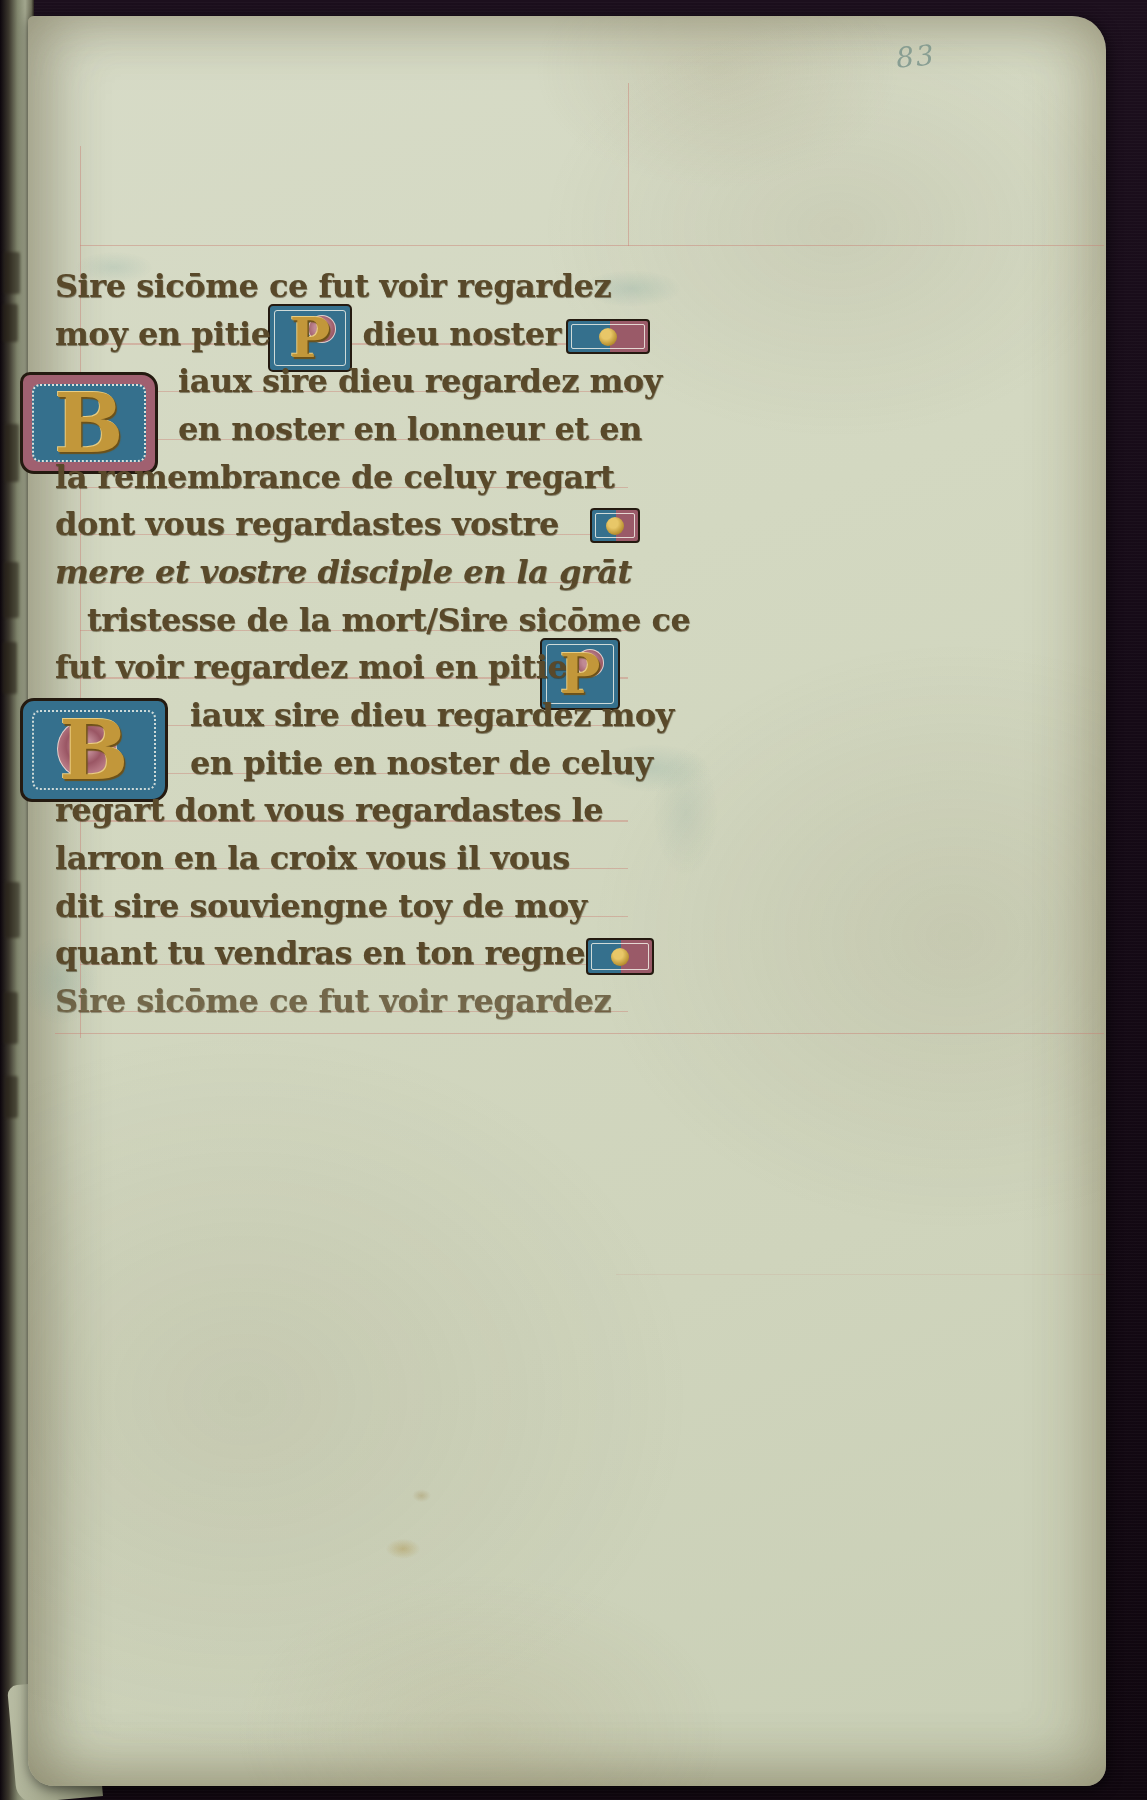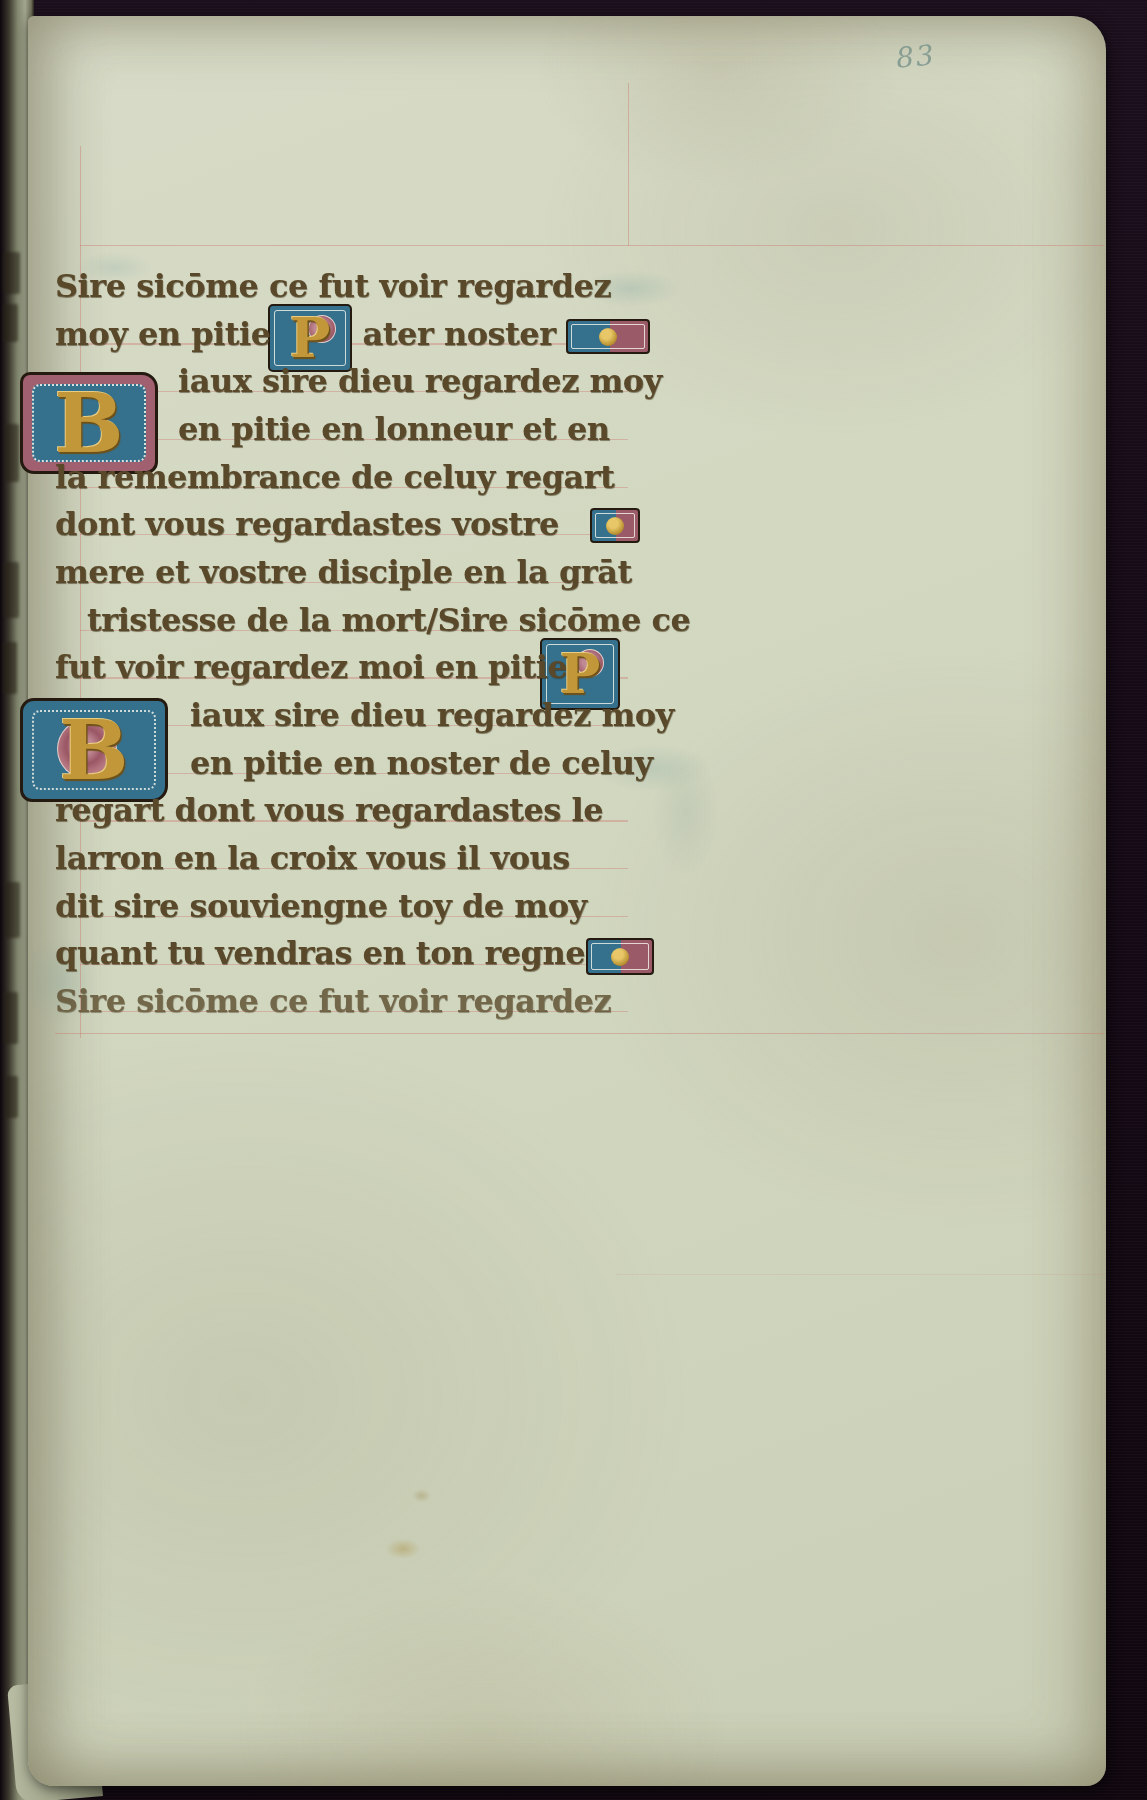--- a/index.html
+++ b/index.html
@@ -133,26 +133,26 @@
   <div class="p-init p2">
     <span class="gold-ltr">P</span>
   </div>
 
   <div class="filler f1"></div>
   <div class="filler f2"></div>
   <div class="filler f3"></div>
 
   <div>
     <div class="line" style="top:246px;">Sire sicōme ce fut voir regardez</div>
-    <div class="line" style="top:294px;"><span>moy en pitie</span><span class="sp"></span><span>ater noster</span></div>
+    <div class="line" style="top:294px;"><span>moy en pitie</span><span class="sp"></span><span>dieu noster</span></div>
     <div class="line ind1" style="top:341px;">iaux sire dieu regardez moy</div>
-    <div class="line ind1" style="top:389px;">en pitie en lonneur et en</div>
+    <div class="line ind1" style="top:389px;">en noster en lonneur et en</div>
     <div class="line" style="top:437px;">la remembrance de celuy regart</div>
     <div class="line" style="top:484px;text-align:center;">dont vous regardastes vostre</div>
-    <div class="line" style="top:532px;">mere et vostre disciple en la grāt</div>
+    <div class="line" style="top:532px;font-style:italic;">mere et vostre disciple en la grāt</div>
     <div class="line" style="top:580px;margin-left:32px;">tristesse de la mort/Sire sicōme ce</div>
     <div class="line" style="top:627px;">fut voir regardez moi en pitie</div>
     <div class="line ind2" style="top:675px;">iaux sire dieu regardez moy</div>
     <div class="line ind2" style="top:723px;">en pitie en noster de celuy</div>
     <div class="line" style="top:770px;">regart dont vous regardastes le</div>
     <div class="line" style="top:818px;">larron en la croix vous il vous</div>
     <div class="line" style="top:866px;">dit sire souviengne toy de moy</div>
     <div class="line" style="top:913px;">quant tu vendras en ton regne</div>
     <div class="line faded" style="top:961px;">Sire sicōme ce fut voir regardez</div>
   </div>

